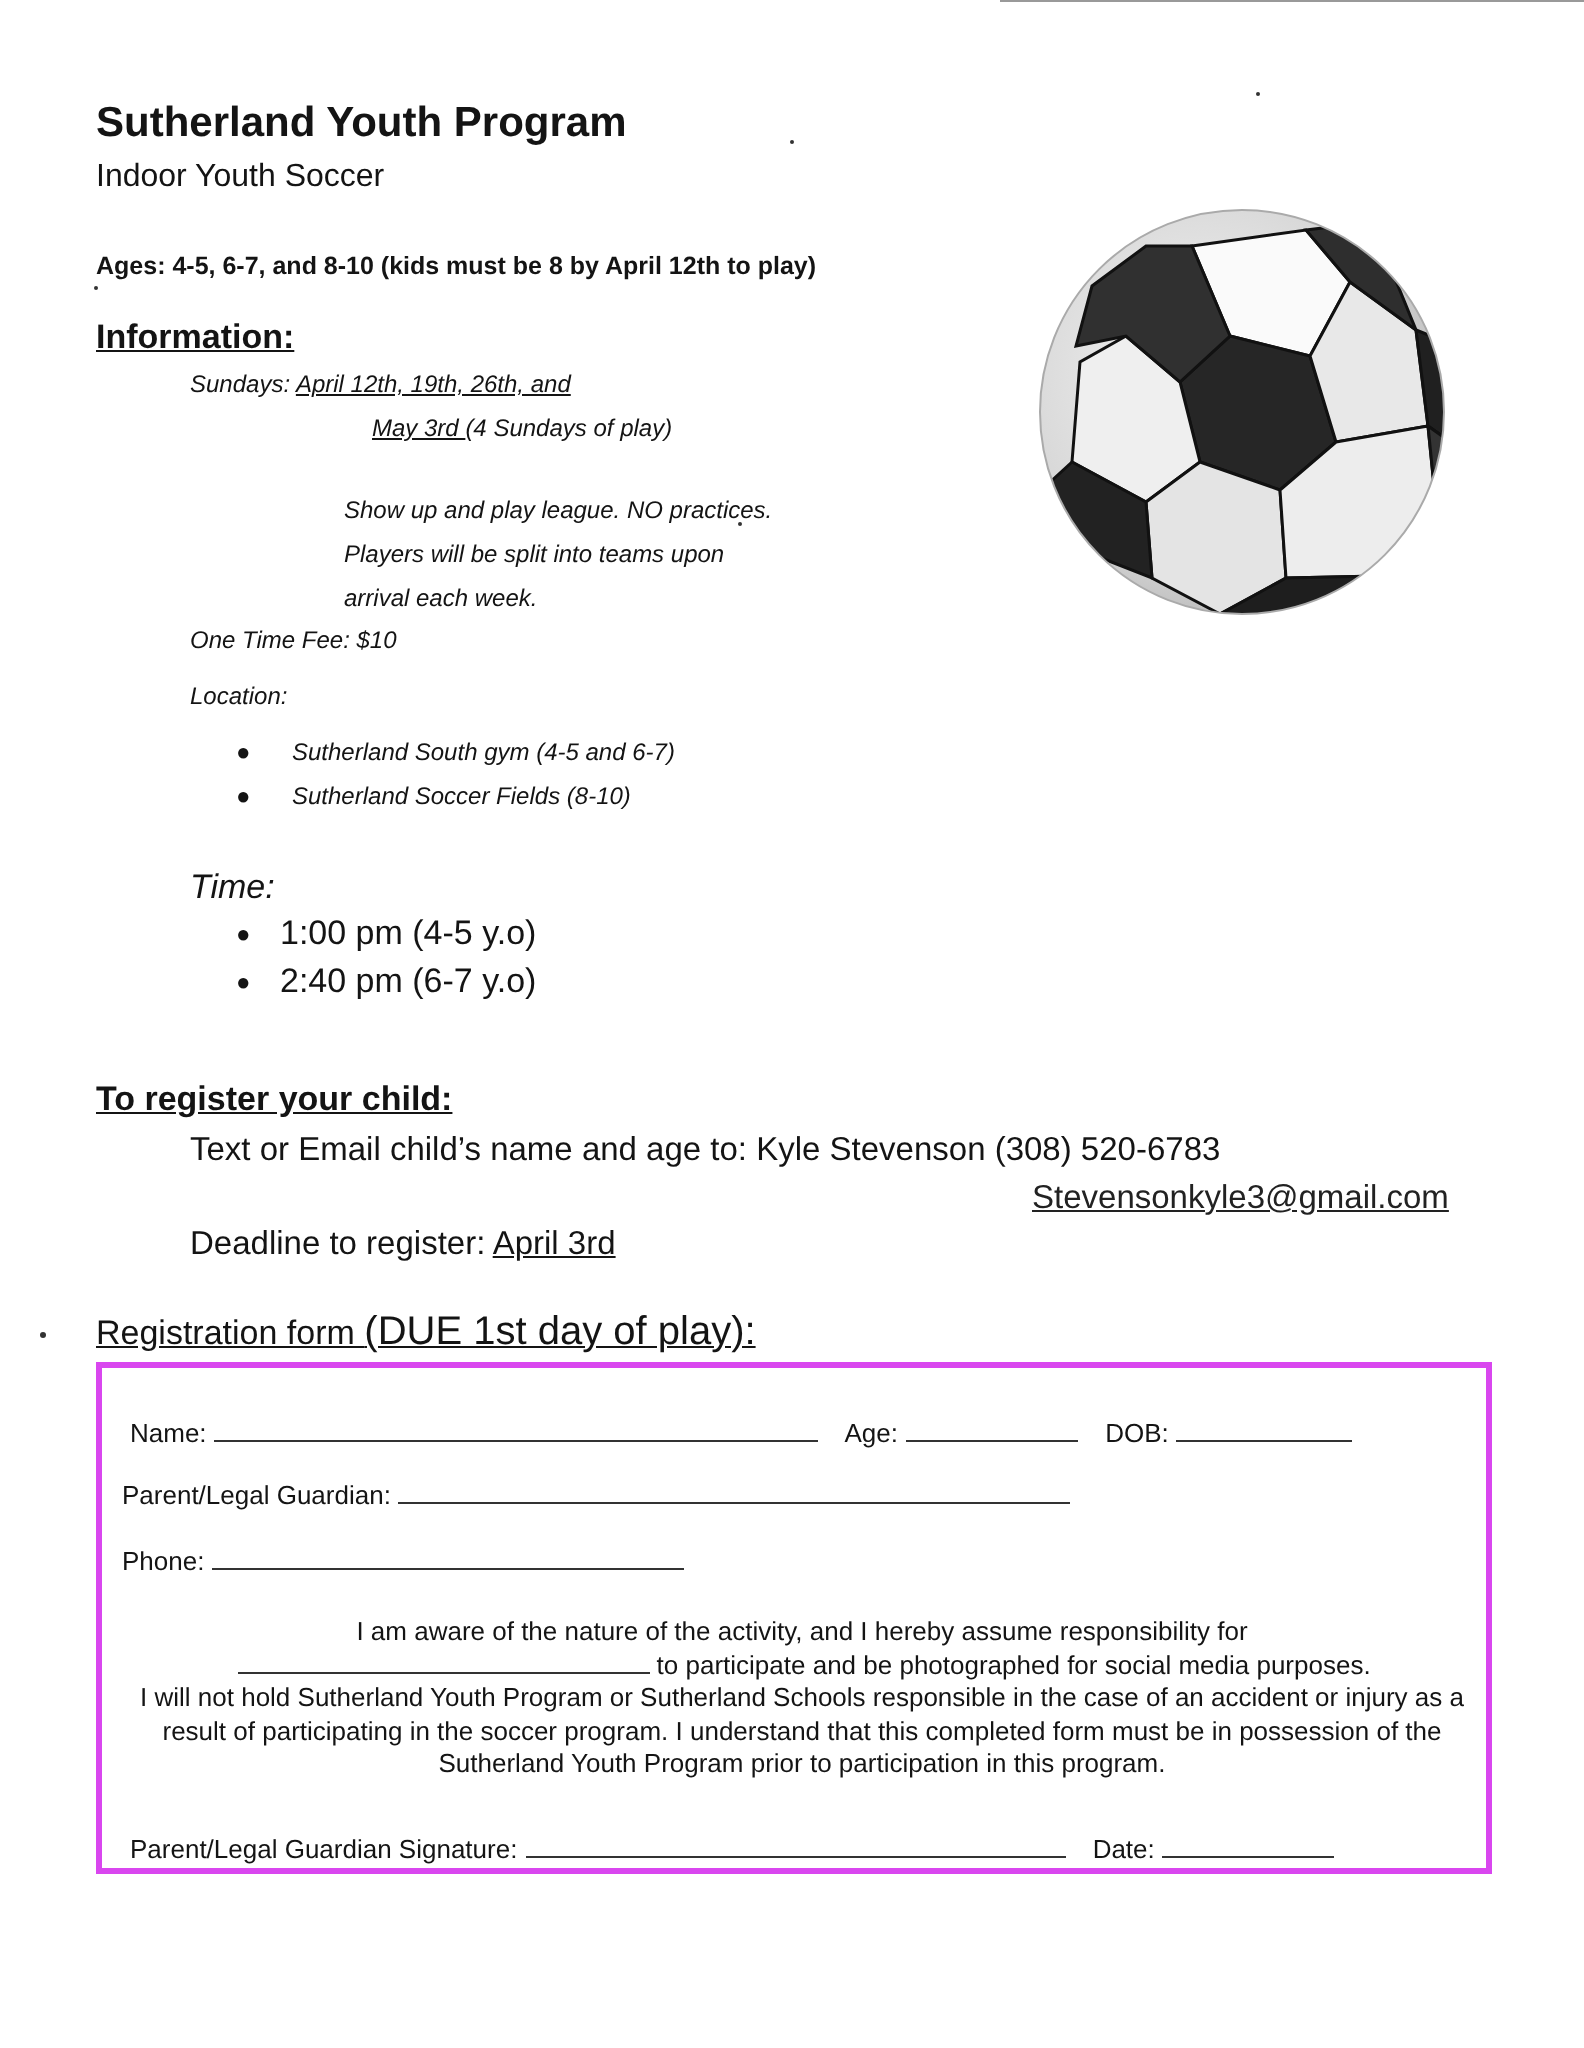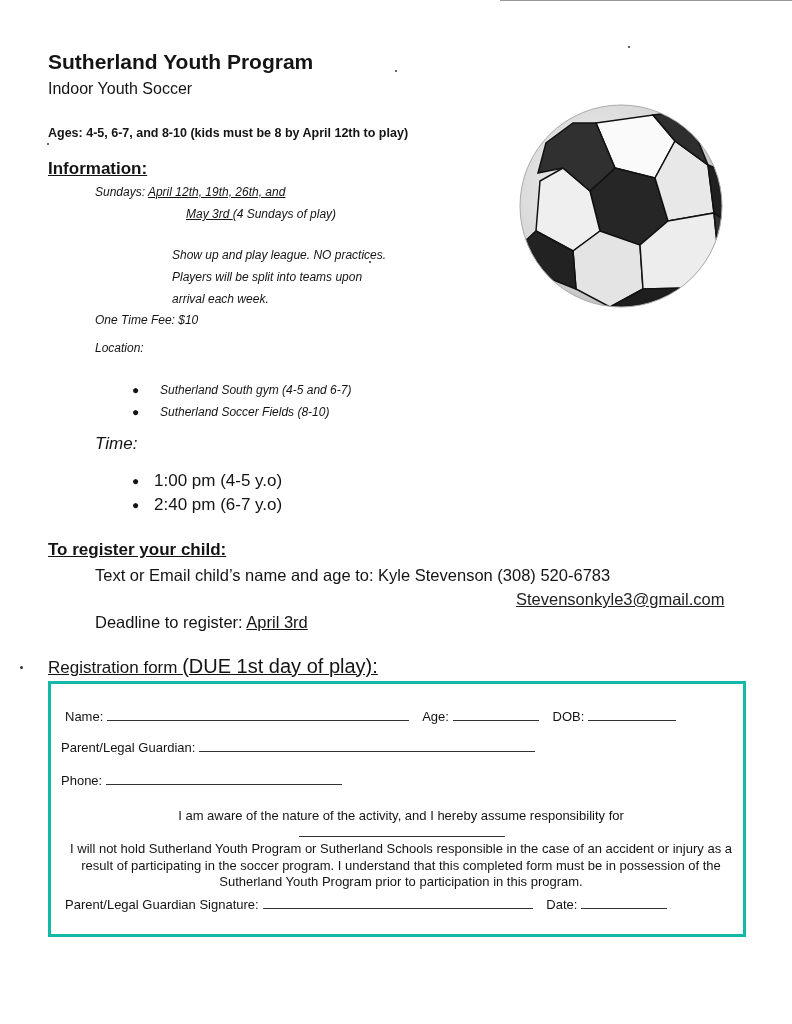--- a/index.html
+++ b/index.html
@@ -14,36 +14,36 @@
     .ages { left: 48px; top: 126px; font-size: 12.5px; font-weight: bold; }
     .section-head { font-size: 17px; font-weight: bold; text-decoration: underline; }
     .info-head { left: 48px; top: 159px; }
     .body-text { font-size: 12px; line-height: 22px; font-style: italic; }
     .u { text-decoration: underline; }
     .sundays { left: 95px; top: 181px; }
     .sundays2 { left: 186px; top: 203px; }
     .info-lines { left: 140px; top: 244px; margin-left: 32px; }
     .fee { left: 95px; top: 309px; }
     .loc-label { left: 95px; top: 337px; }
-    .bullets { margin: 14px; padding: 0; list-style: none; }
+    .bullets { margin: 0; padding: 0; list-style: none; }
     .bullets li { position: relative; padding-left: 28px; }
     .bullets li::before { content: "\25CF"; position: absolute; left: 0; font-size: 12px; top: 0; }
     .loc-list { left: 118px; top: 365px; }
     .time-label { left: 95px; top: 434px; font-size: 17px; font-style: italic; }
     .time-list { left: 118px; top: 455px; font-size: 17px; line-height: 24px; }
     .time-list li { padding-left: 22px; }
     .reg-head { left: 48px; top: 540px; }
     .reg-text { left: 95px; top: 566px; font-size: 16.5px; }
     .email { left: 516px; top: 590px; font-size: 16.5px; text-decoration: underline; color: #222; }
     .deadline { left: 95px; top: 613px; font-size: 16.5px; }
     .form-head { left: 48px; top: 655px; font-size: 17px; font-weight: normal; text-decoration: underline; }
     .form-head .big { font-size: 20px; }
     .form-box {
       left: 48px; top: 681px; width: 698px; height: 256px;
-      border: 3px solid #14b8a6; box-sizing: border-box;
+      border: 3px solid #d946ef; box-sizing: border-box;
     }
     .frow { position: absolute; font-size: 13px; white-space: nowrap; }
     .blank { display: inline-block; border-bottom: 1px solid #333; height: 12px; vertical-align: baseline; margin-left: 4px; margin-right: 10px; }
     .para { position: absolute; left: 12px; top: 124px; width: 676px; font-size: 13px; line-height: 16.2px; text-align: center; }
     .ball { left: 518px; top: 103px; width: 206px; height: 206px; }
     .dot { width: 2px; height: 2px; background: #333; border-radius: 50%; }
   </style>
 </head>
 <body>
 
@@ -101,24 +101,24 @@
     <span>DOB:</span><span class="blank" style="width:88px;margin-right:0;"></span>
   </div>
   <div class="frow" style="left:10px;top:55px;">
     <span>Parent/Legal Guardian:</span><span class="blank" style="width:336px;"></span>
   </div>
   <div class="frow" style="left:10px;top:88px;">
     <span>Phone:</span><span class="blank" style="width:236px;"></span>
   </div>
   <div class="para">
     <div>I am aware of the nature of the activity, and I hereby assume responsibility for</div>
-    <div><span class="blank" style="width:206px;margin-left:2px;margin-right:0;"></span></div>
+    <div><span class="blank" style="width:206px;margin-left:2px;margin-right:0;"></span><span> to participate and be photographed for social media purposes.</span></div>
     <div>I will not hold Sutherland Youth Program or Sutherland Schools responsible in the case of an accident or injury as a result of participating in the soccer program.  I understand that this completed form must be in possession of the Sutherland Youth Program prior to participation in this program.</div>
   </div>
-  <div class="frow" style="left:14px;top:212px;text-align:center;">
+  <div class="frow" style="left:14px;top:232px;text-align:center;">
     <span>Parent/Legal Guardian Signature:</span><span class="blank" style="width:270px;"></span>
     <span>Date:</span><span class="blank" style="width:86px;margin-right:0;"></span>
   </div>
 </div>
 
 <div class="abs ball">
   <svg width="206" height="206" viewBox="0 0 206 206">
     <defs>
       <radialGradient id="bg" cx="40%" cy="40%" r="65%">
         <stop offset="0%" stop-color="#f4f4f4"></stop>

